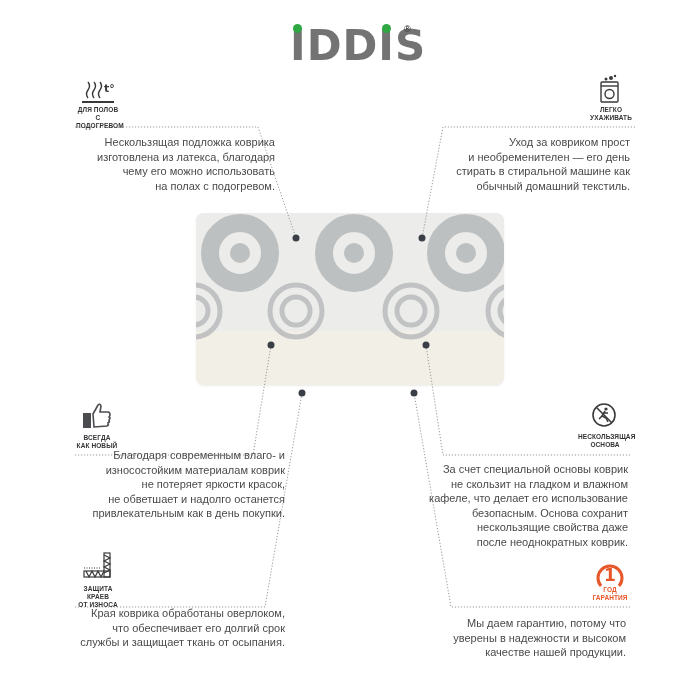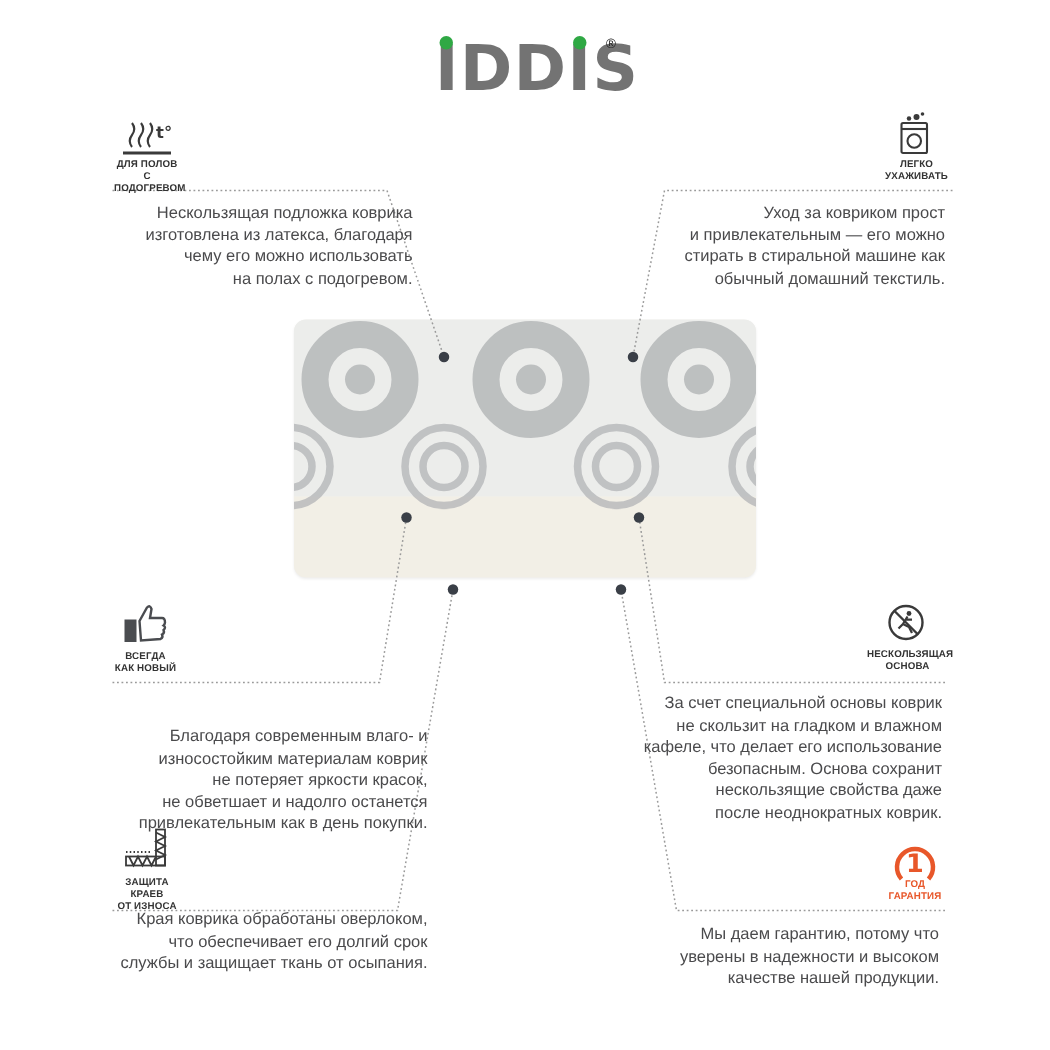--- a/index.html
+++ b/index.html
@@ -116,35 +116,35 @@
     </g>
     <circle cx="8" cy="5" r="1.5" fill="#3a3a3a"></circle>
     <circle cx="13" cy="4" r="2" fill="#3a3a3a"></circle>
     <circle cx="17" cy="2" r="1.2" fill="#3a3a3a"></circle>
   </svg>
   <div class="icon-caption right" style="left:586px;top:106px;width:50px;">
     <div>ЛЕГКО</div>
     <div>УХАЖИВАТЬ</div>
   </div>
   <div class="desc right" style="left:425px;top:135px;width:205px;">Уход за ковриком прост
-и привлекательным — его можно
+и необременителен — его день
 стирать в стиральной машине как
 обычный домашний текстиль.</div>
 </div>
 
 <div>
   <svg class="feature-icon" style="left:82px;top:402px;" width="30" height="28" viewBox="0 0 30 28">
     <rect x="1" y="11" width="8" height="15" fill="#4a4c50"></rect>
     <path d="M11 12 L16 3 Q18 1 19 4 L18 10 L26 10 Q28 10 28 13 Q28 14 27 15 Q29 16 27 18 Q28 20 26 21 Q27 23 25 24 L12 25 Z" fill="none" stroke="#4a4c50" stroke-width="1.6"></path>
   </svg>
   <div class="icon-caption left" style="left:76px;top:434px;width:42px;">
     <div>ВСЕГДА</div>
     <div>КАК НОВЫЙ</div>
   </div>
-  <div class="desc left" style="left:75px;top:484px;width:210px;">Благодаря современным влаго- и
+  <div class="desc left" style="left:75px;top:448px;width:210px;">Благодаря современным влаго- и
 износостойким материалам коврик
 не потеряет яркости красок,
 не обветшает и надолго останется
 привлекательным как в день покупки.</div>
 </div>
 
 <div>
   <svg class="feature-icon" style="left:591px;top:402px;" width="26" height="26" viewBox="0 0 26 26">
     <circle cx="13" cy="13" r="11" fill="none" stroke="#3a3a3a" stroke-width="1.6"></circle>
     <line x1="5" y1="5" x2="21" y2="21" stroke="#3a3a3a" stroke-width="1.6"></line>

